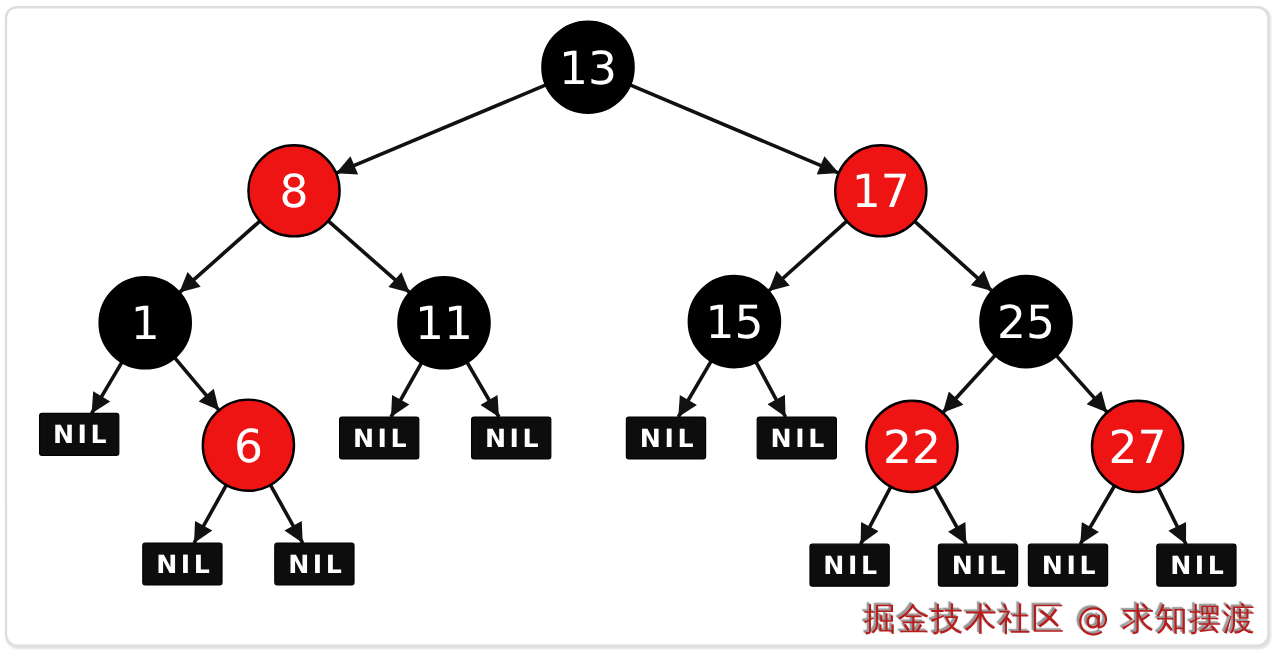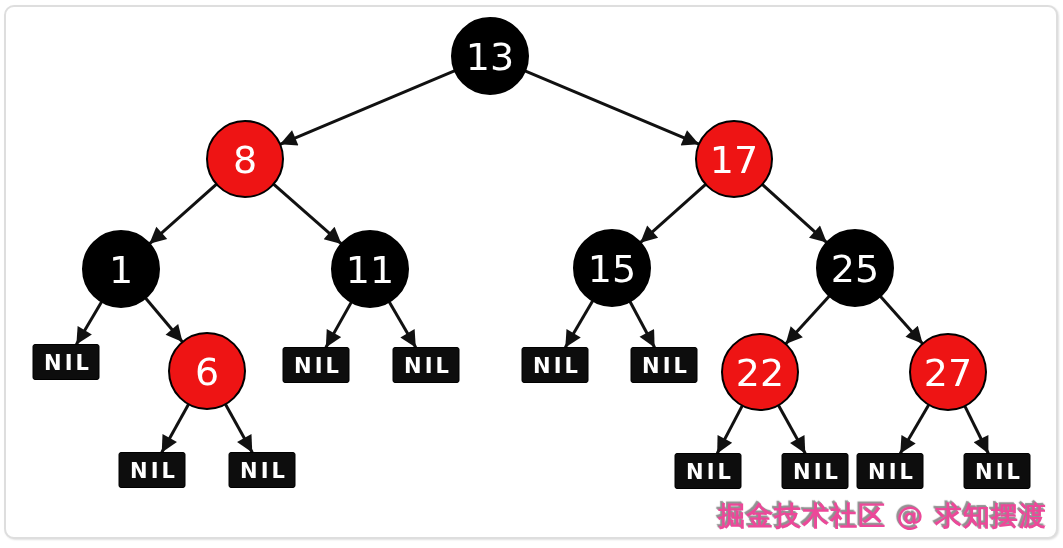--- a/index.html
+++ b/index.html
@@ -45,23 +45,23 @@
     font-weight: bold;
     letter-spacing: 3px;
     fill: #ffffff;
   }
   .watermark {
     position: absolute;
     right: 16px;
     bottom: 14px;
     font-family: "DejaVu Sans", "Liberation Sans", sans-serif;
     font-size: 27px;
-    font-weight: bold;
+    font-weight: normal;
     letter-spacing: 1px;
-    color: #ec4899;
+    color: #b91c1c;
     text-shadow: -2px -2px 1px #909090, -1px -1px 0 #a8a8a8;
     white-space: nowrap;
   }
 </style>
 </head>
 <body>
 
 <div class="stage">
   <div class="card-frame"></div>
   <svg class="tree" viewBox="0 0 1063 548" xmlns="http://www.w3.org/2000/svg">

